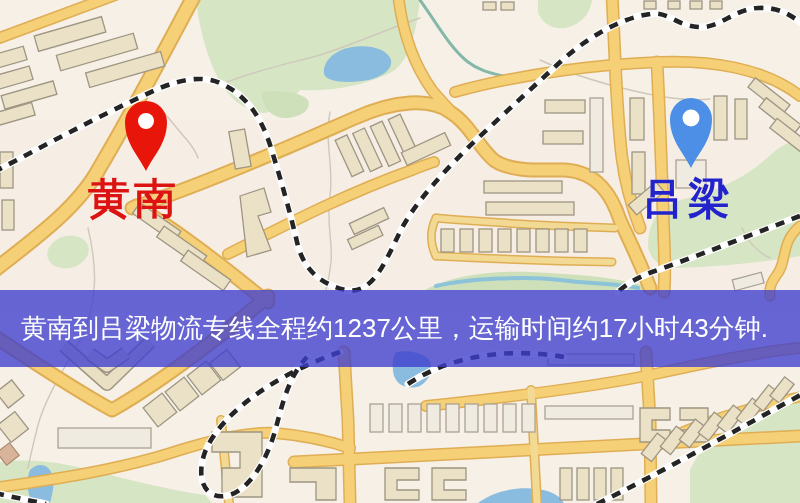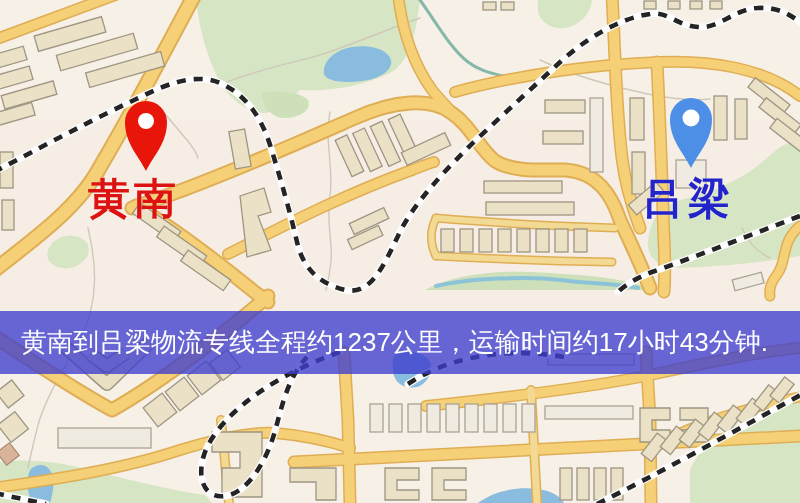--- a/index.html
+++ b/index.html
@@ -25,22 +25,22 @@
   .rail-dash{fill:none;stroke:#242424;stroke-width:4.6;stroke-dasharray:9 8;stroke-linecap:butt;}
   .chev-edge{fill:none;stroke:#9e9583;stroke-width:14;stroke-linejoin:round;}
   .chev-fill{fill:none;stroke:#e9e0c4;stroke-width:11;stroke-linejoin:round;}
   .pin-hole{fill:#ffffff;}
 
   .marker-label{position:absolute;font-weight:bold;font-size:42px;line-height:1;
     letter-spacing:4px;text-shadow:0 0 2px rgba(255,255,255,.35);white-space:nowrap;}
   .origin-label{left:88px;top:178px;color:#dc1310;}
   .dest-label{left:642px;top:178px;color:#2323cc;}
 
-  .banner{position:absolute;left:0;top:290px;width:800px;height:63px;
-    background:rgba(62,62,205,0.78);display:flex;align-items:center;margin-top:21px;}
+  .banner{position:absolute;left:0;top:290px;width:800px;height:77px;
+    background:rgba(62,62,205,0.78);display:flex;align-items:center;}
   .banner-text{color:#ffffff;font-size:26px;padding-left:21px;white-space:nowrap;
     font-family:"Liberation Sans","DejaVu Sans",sans-serif;}
 </style>
 </head>
 <body>
 
 <div class="stage">
 
 <svg width="800" height="503" viewBox="0 0 800 503">
 

